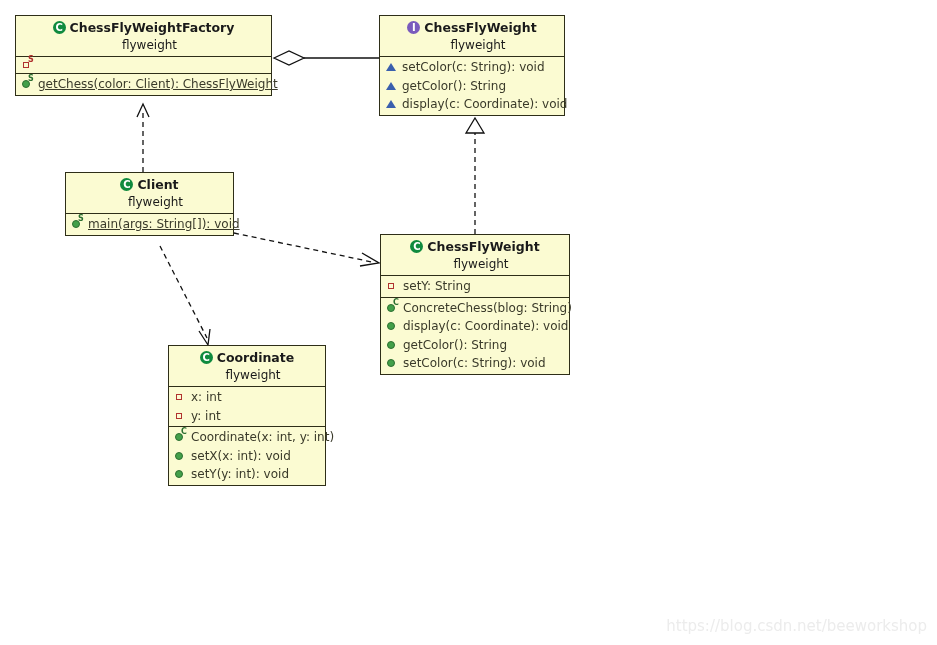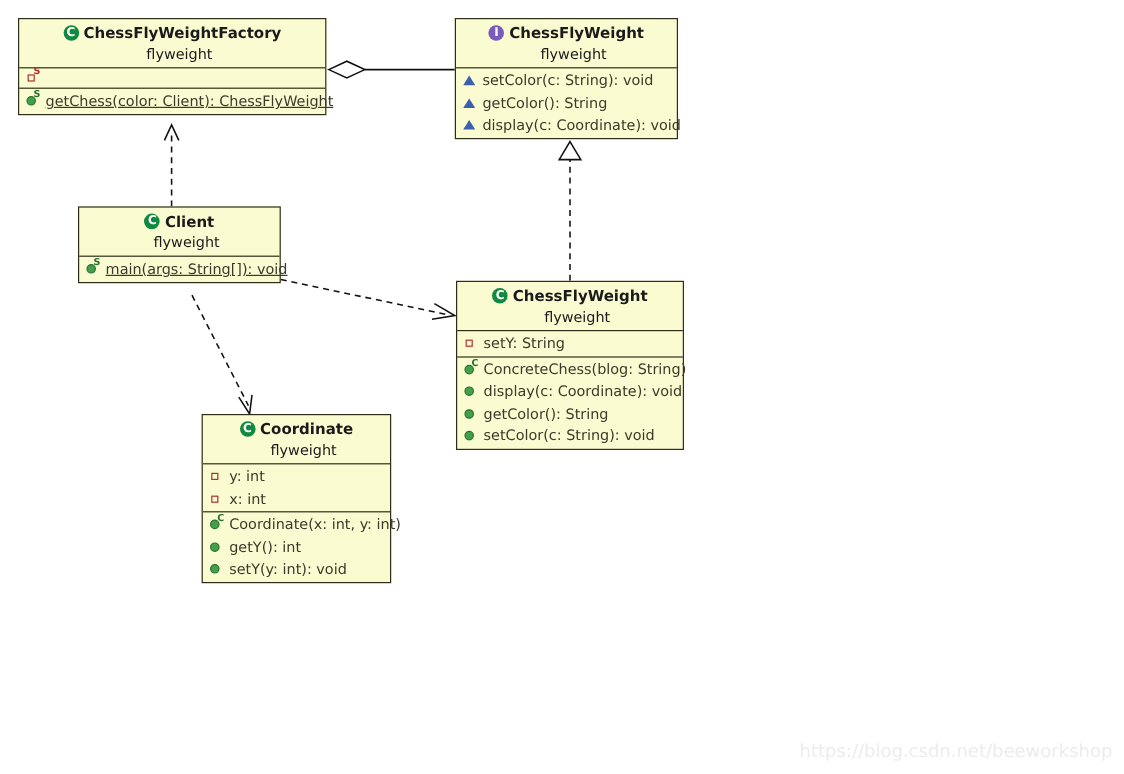--- a/index.html
+++ b/index.html
@@ -324,37 +324,37 @@
       <div class="uml-title">
         <span class="type-icon t-class">
           <span class="glyph">C</span>
         </span><span>Coordinate</span>
       </div>
     </div>
     <div class="uml-stereotype">flyweight</div>
     <div class="uml-compartment">
       <div class="uml-member">
         <span class="marker m-field-private"></span>
+        <span class="mtext">x: int</span>
+      </div>
+      <div class="uml-member">
+        <span class="marker m-field-private"></span>
         <span class="mtext">y: int</span>
-      </div>
-      <div class="uml-member">
-        <span class="marker m-field-private"></span>
-        <span class="mtext">x: int</span>
       </div>
     </div>
     <div class="uml-compartment">
       <div class="uml-member">
         <span class="marker m-method-public">
           <span class="badge">C</span>
         </span>
         <span class="mtext">Coordinate(x: int, y: int)</span>
       </div>
       <div class="uml-member">
         <span class="marker m-method-public"></span>
-        <span class="mtext">getY(): int</span>
+        <span class="mtext">setX(x: int): void</span>
       </div>
       <div class="uml-member">
         <span class="marker m-method-public"></span>
         <span class="mtext">setY(y: int): void</span>
       </div>
     </div>
   </div>
 
   <div id="watermark">https://blog.csdn.net/beeworkshop</div>
 

